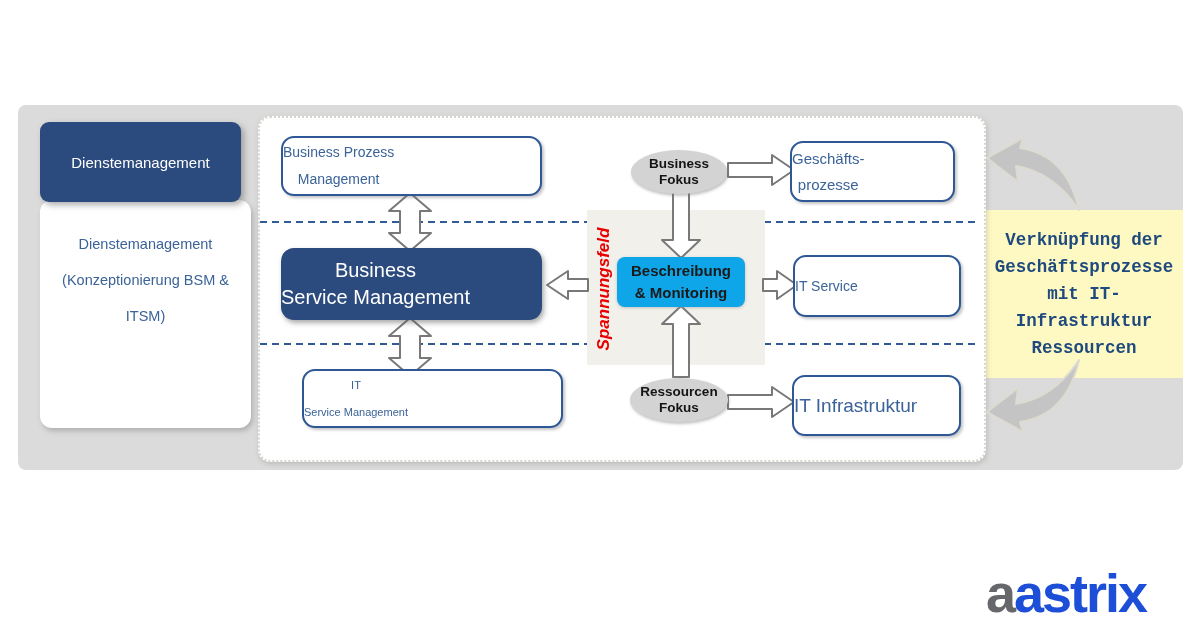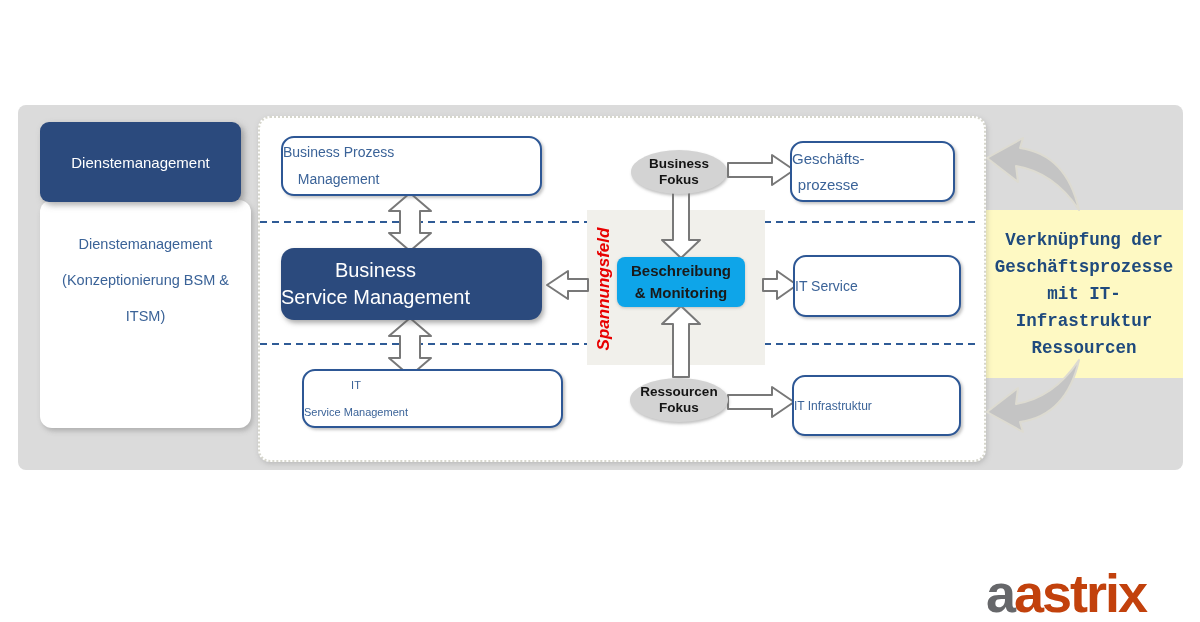--- a/index.html
+++ b/index.html
@@ -28,21 +28,21 @@
   
   .box{position:absolute;display:flex;align-items:center;text-align:center;
        background:#ffffff;border:2px solid #2d5795;border-radius:13px;color:#3b6398;
        box-shadow:2px 2px 3px rgba(110,110,110,.4);}
   .box.dark{background:#2b4a7d;border:none;color:#ffffff;box-shadow:2px 3px 5px rgba(90,90,90,.5);}
   .bpm{left:281px;top:136px;width:257px;height:56px;font-size:14px;line-height:27px;}
   .bsm{left:281px;top:248px;width:261px;height:72px;font-size:20px;line-height:27px;}
   .itsm{left:282px;top:369px;width:257px;height:55px;font-size:11px;line-height:27px;margin-left:20px;}
   .gpz{left:790px;top:141px;width:161px;height:57px;font-size:15px;line-height:26px;}
   .itsv{left:793px;top:255px;width:164px;height:58px;font-size:14px;}
-  .itin{left:792px;top:375px;width:165px;height:57px;font-size:12px;}
+  .itin{left:792px;top:375px;width:165px;height:57px;font-size:19px;}
 
   .ellipse{position:absolute;border-radius:50%;background:#d3d3d3;display:flex;align-items:center;
            justify-content:center;text-align:center;font-weight:bold;color:#141414;font-size:13.5px;
            line-height:16px;box-shadow:1px 2px 3px rgba(120,120,120,.45);}
   .ell-b{left:631px;top:150px;width:96px;height:44px;}
   .ell-r{left:630px;top:378px;width:98px;height:44px;}
 
   .besch{position:absolute;left:617px;top:257px;width:128px;height:50px;background:#0ea5e9;
          border-radius:8px;display:flex;align-items:center;justify-content:center;text-align:center;
          font-weight:bold;color:#1a1a1a;font-size:15px;line-height:22px;
@@ -59,21 +59,21 @@
 
   
   .arrows{position:absolute;left:0;top:0;width:1200px;height:622px;pointer-events:none;}
   .warr{fill:#ffffff;stroke:#787878;stroke-width:2;stroke-linejoin:round;}
   .curved{fill:#c4c4c4;stroke:#dddbd1;stroke-width:2;stroke-linejoin:round;}
 
   
   .logo{position:absolute;left:986px;top:566px;font-size:54px;font-weight:bold;
         letter-spacing:-2px;line-height:1;}
   .logo .g{color:#66676a;}
-  .logo .b{color:#c2410c;}
+  .logo .b{color:#1d4ed8;}
 </style>
 </head>
 <body>
 
 <div class="stage">
 
   <div class="main-panel"></div>
   <div class="right-strip">
     <div class="caption pre">Verknüpfung der
 Geschäftsprozesse

